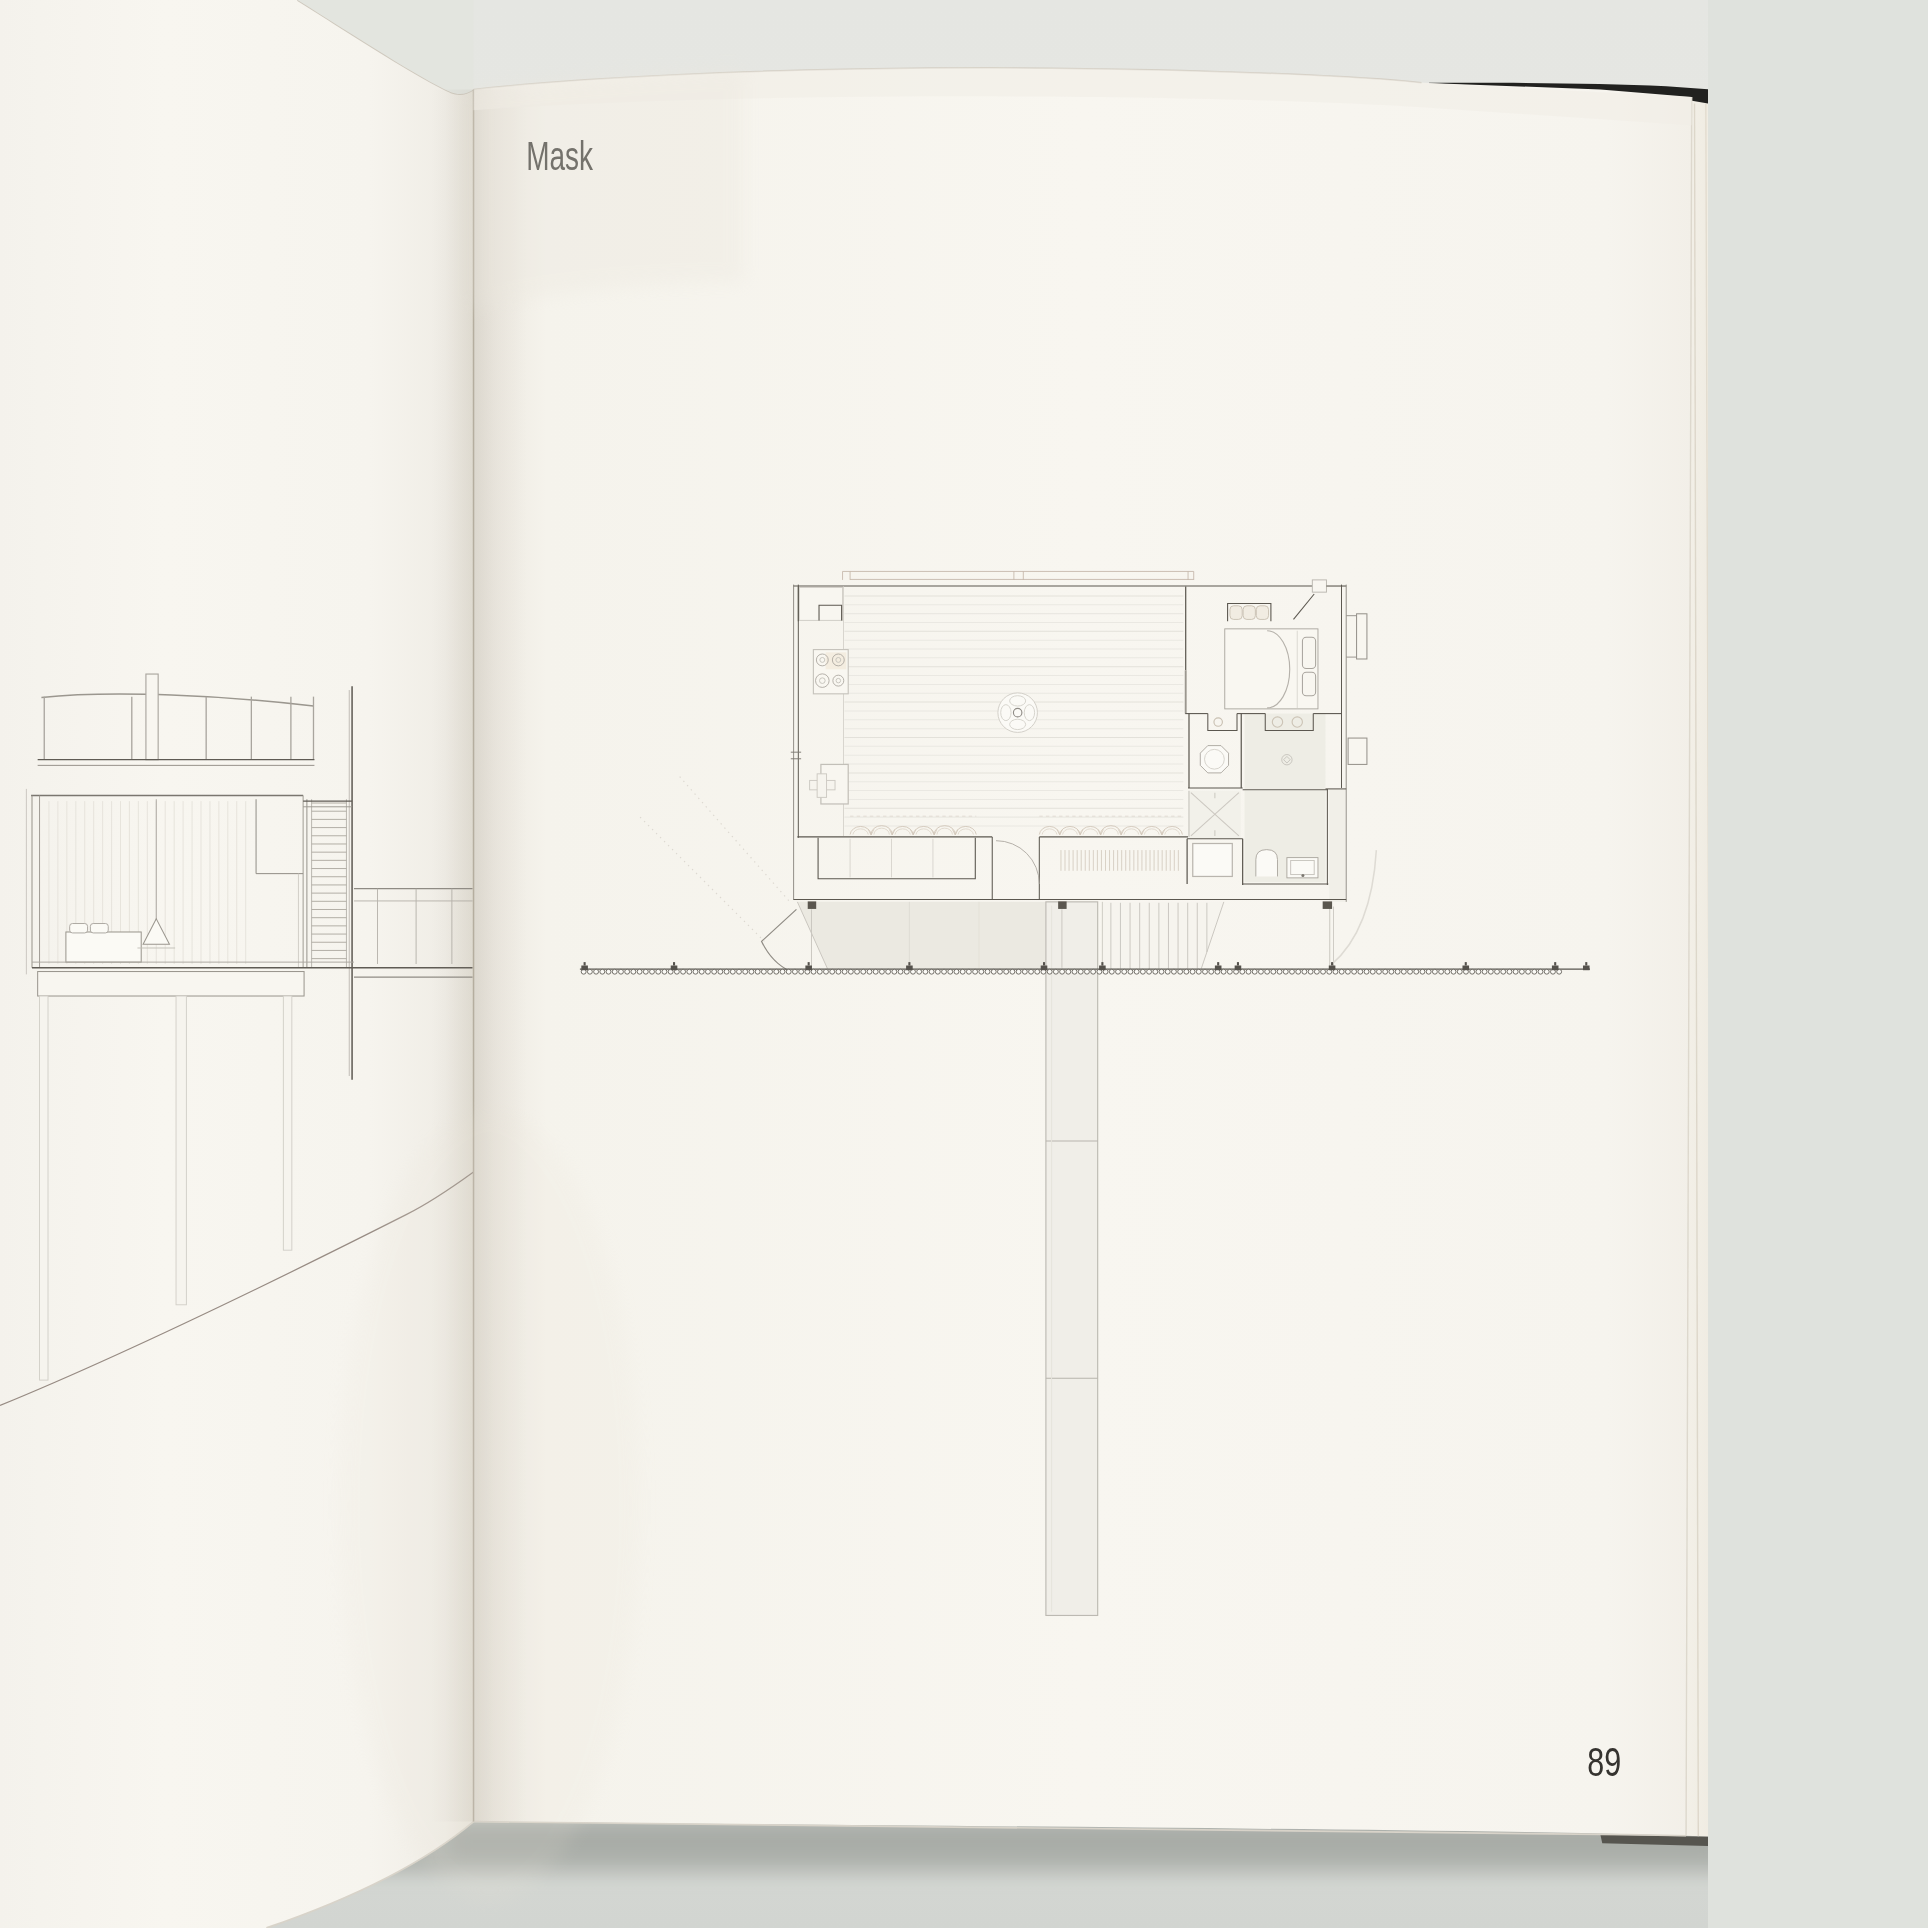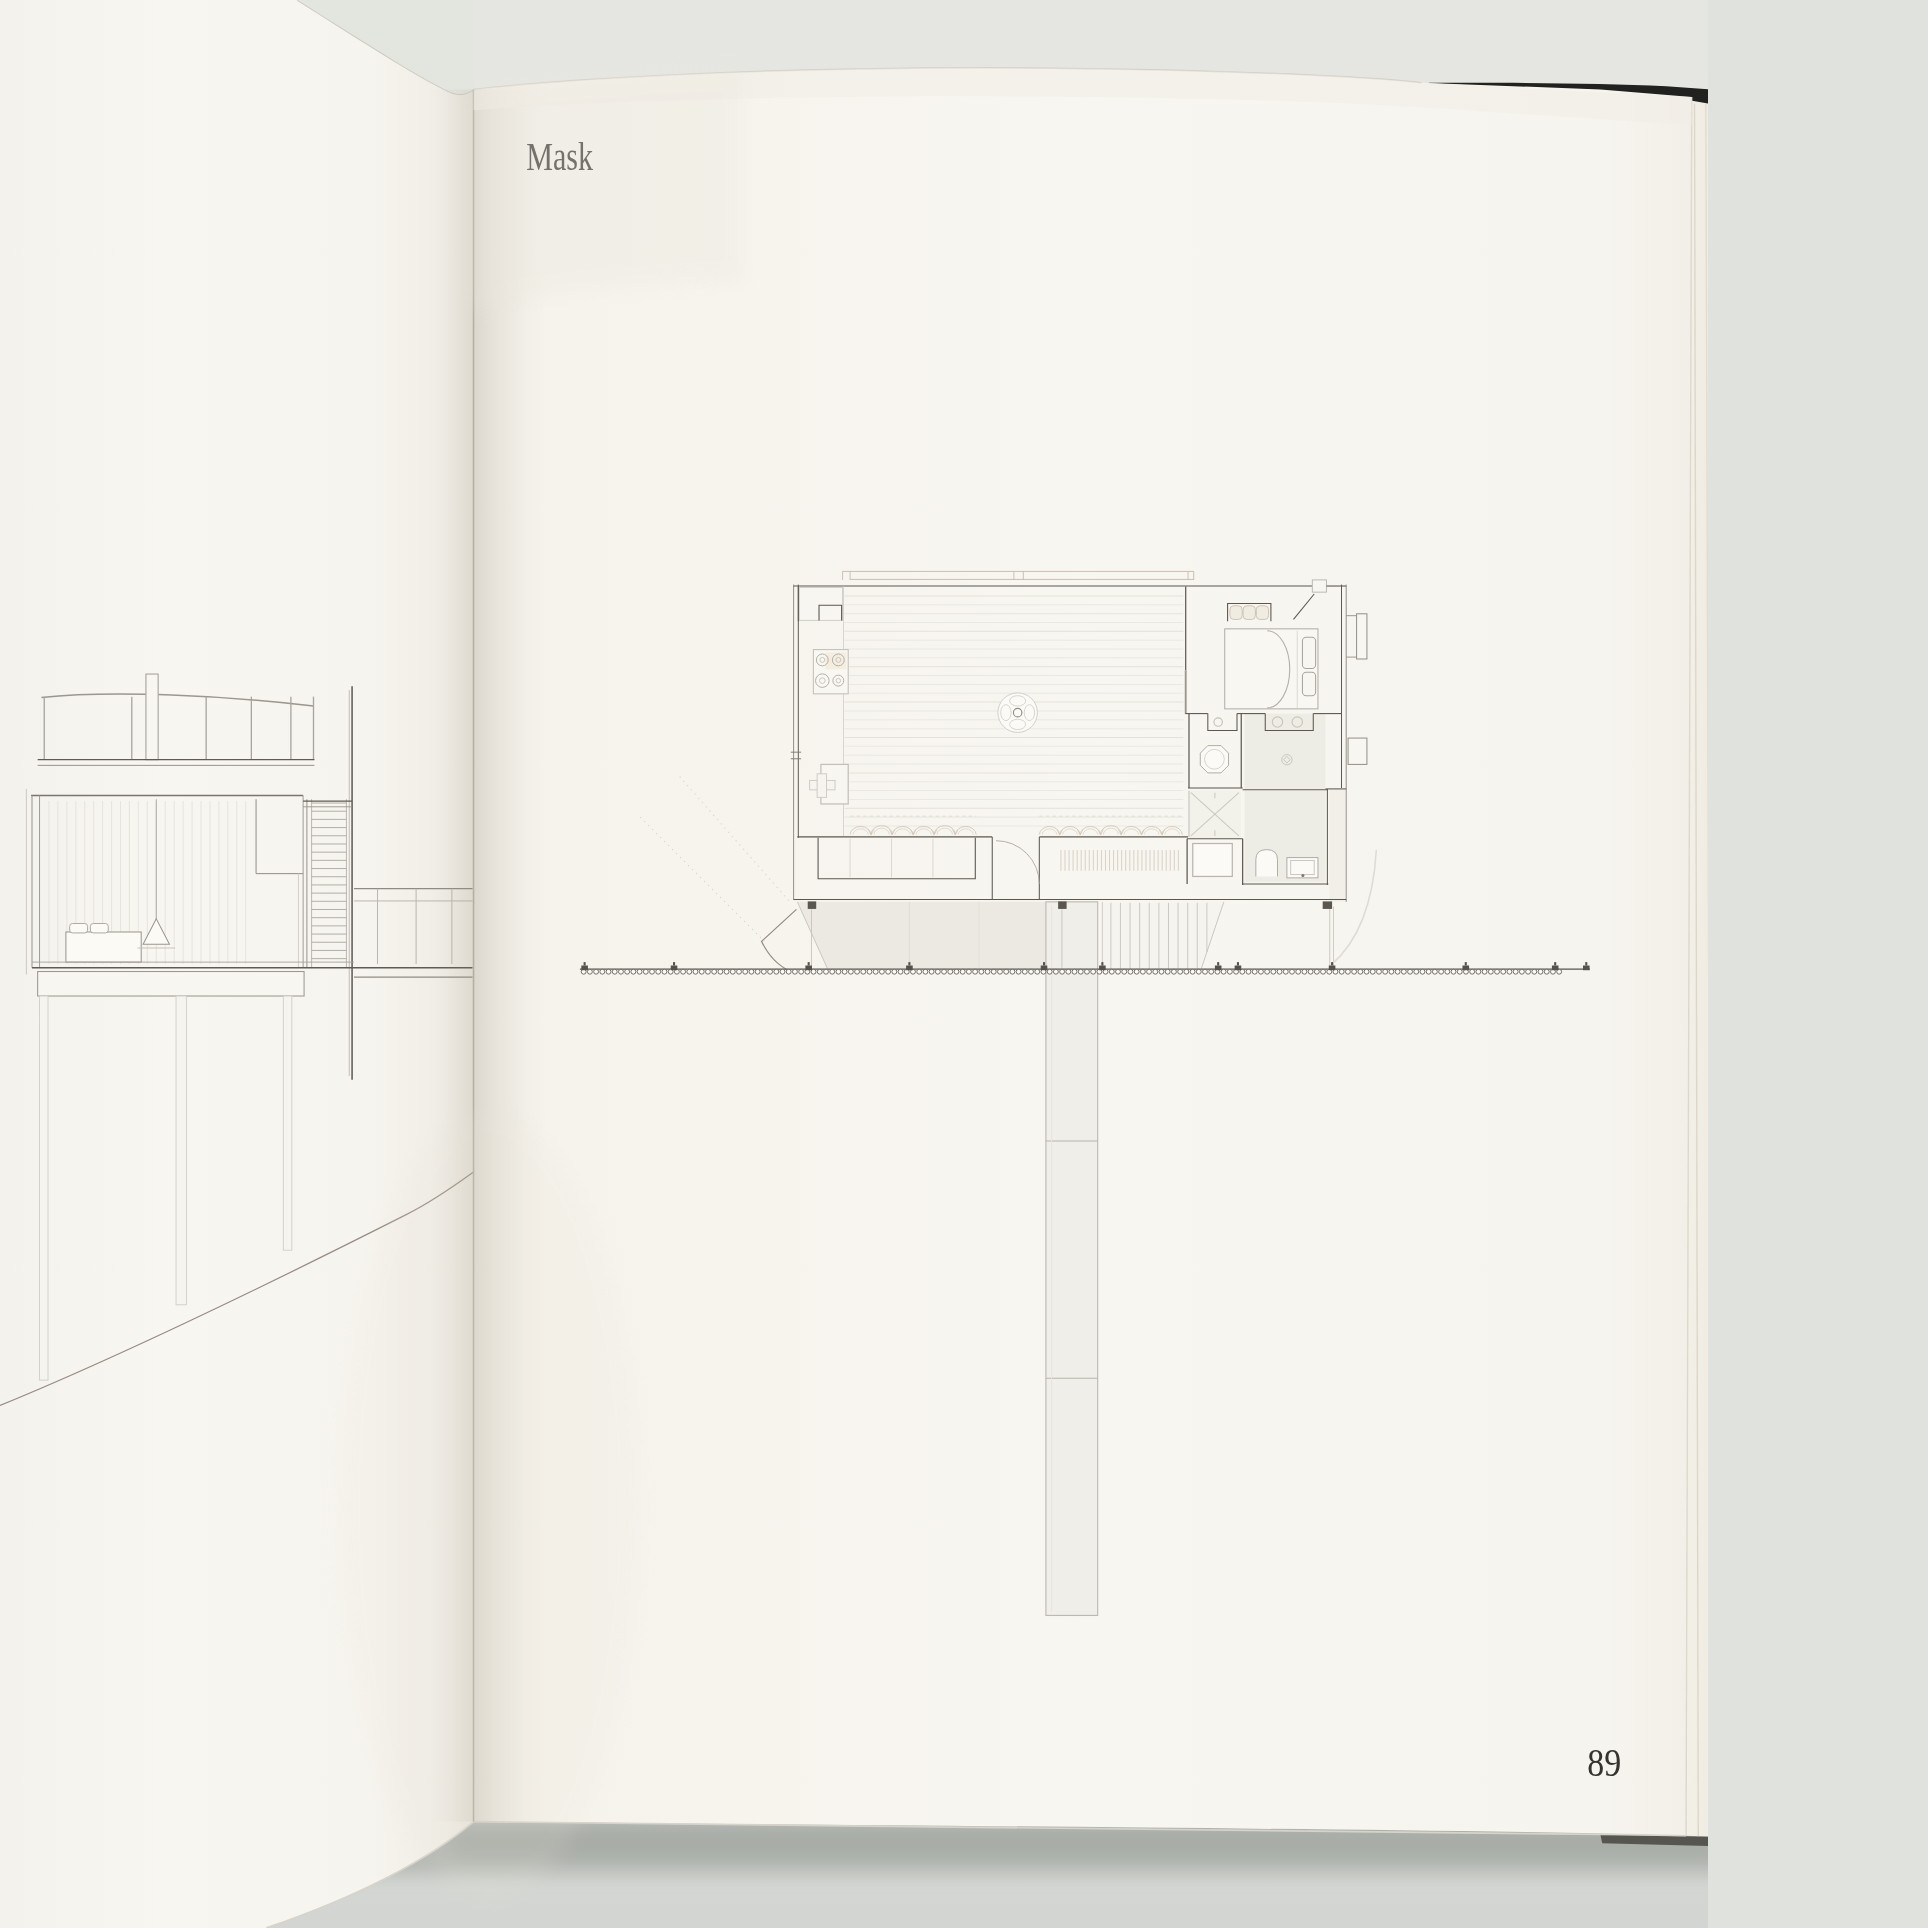--- a/index.html
+++ b/index.html
@@ -1,17 +1,17 @@
 <!DOCTYPE html>
 <html style="font-size:15px"><head>
 <meta charset="utf-8">
 <style>
 html,body{margin:0;padding:0;background:#dfe2dd;}
 #page{position:relative;width:1708px;height:1928px;overflow:hidden;
-  font-family:Liberation Serif, serif;}
+  font-family:Liberation Sans, sans-serif;}
 svg{display:block;}
 </style>
 </head>
 <body>
 <div id="page">
 <svg width="1928" height="1928" viewBox="0 0 2048 2048" xmlns="http://www.w3.org/2000/svg">
 <defs>
   <linearGradient id="backdrop" x1="0" y1="0" x2="0" y2="1">
     <stop offset="0" stop-color="#e5e6e2"></stop>
     <stop offset="0.45" stop-color="#e7e8e4"></stop>

